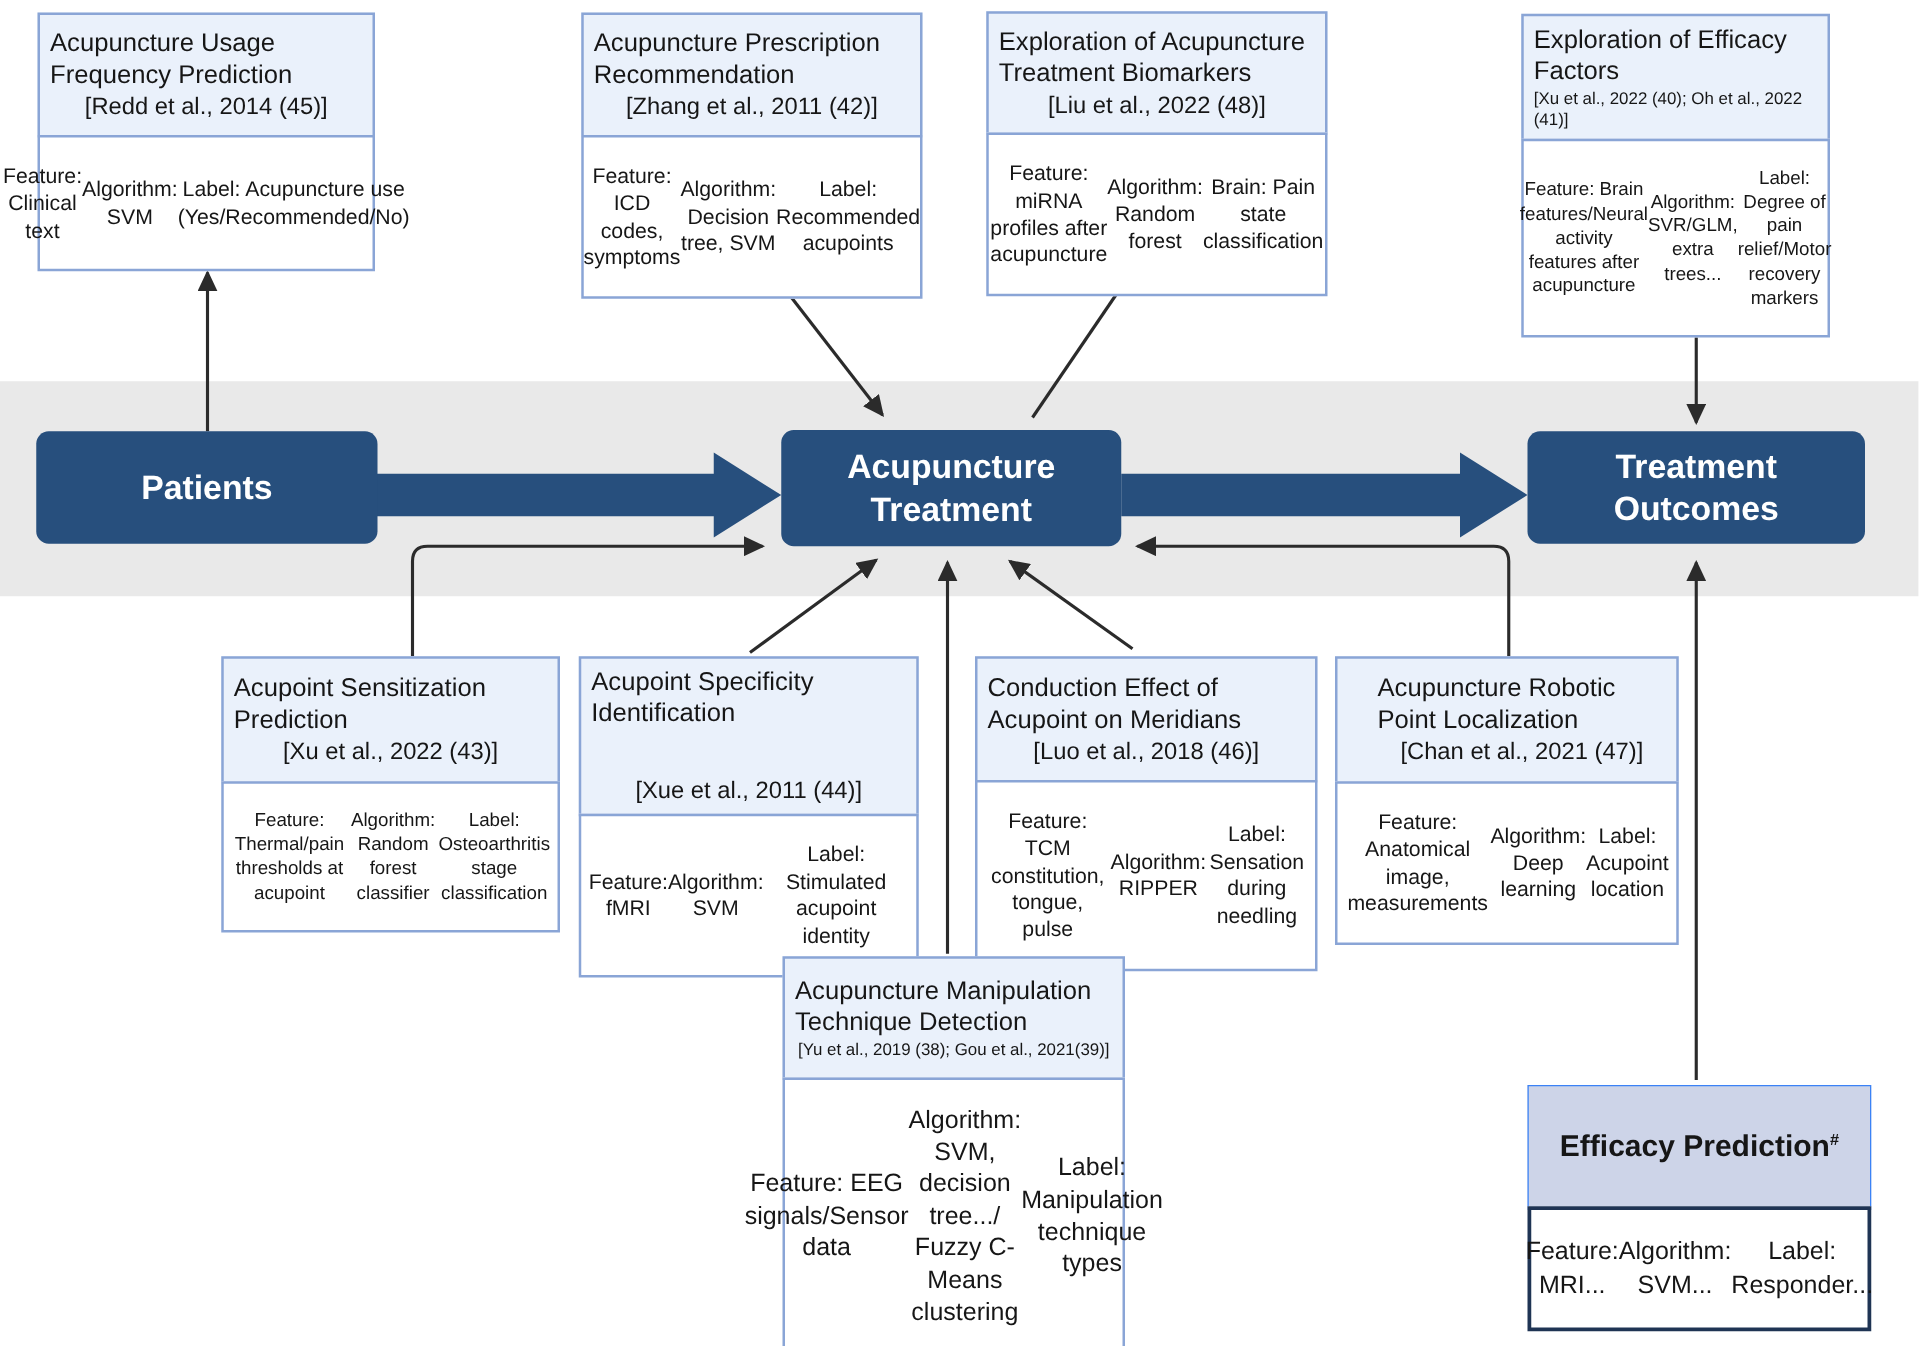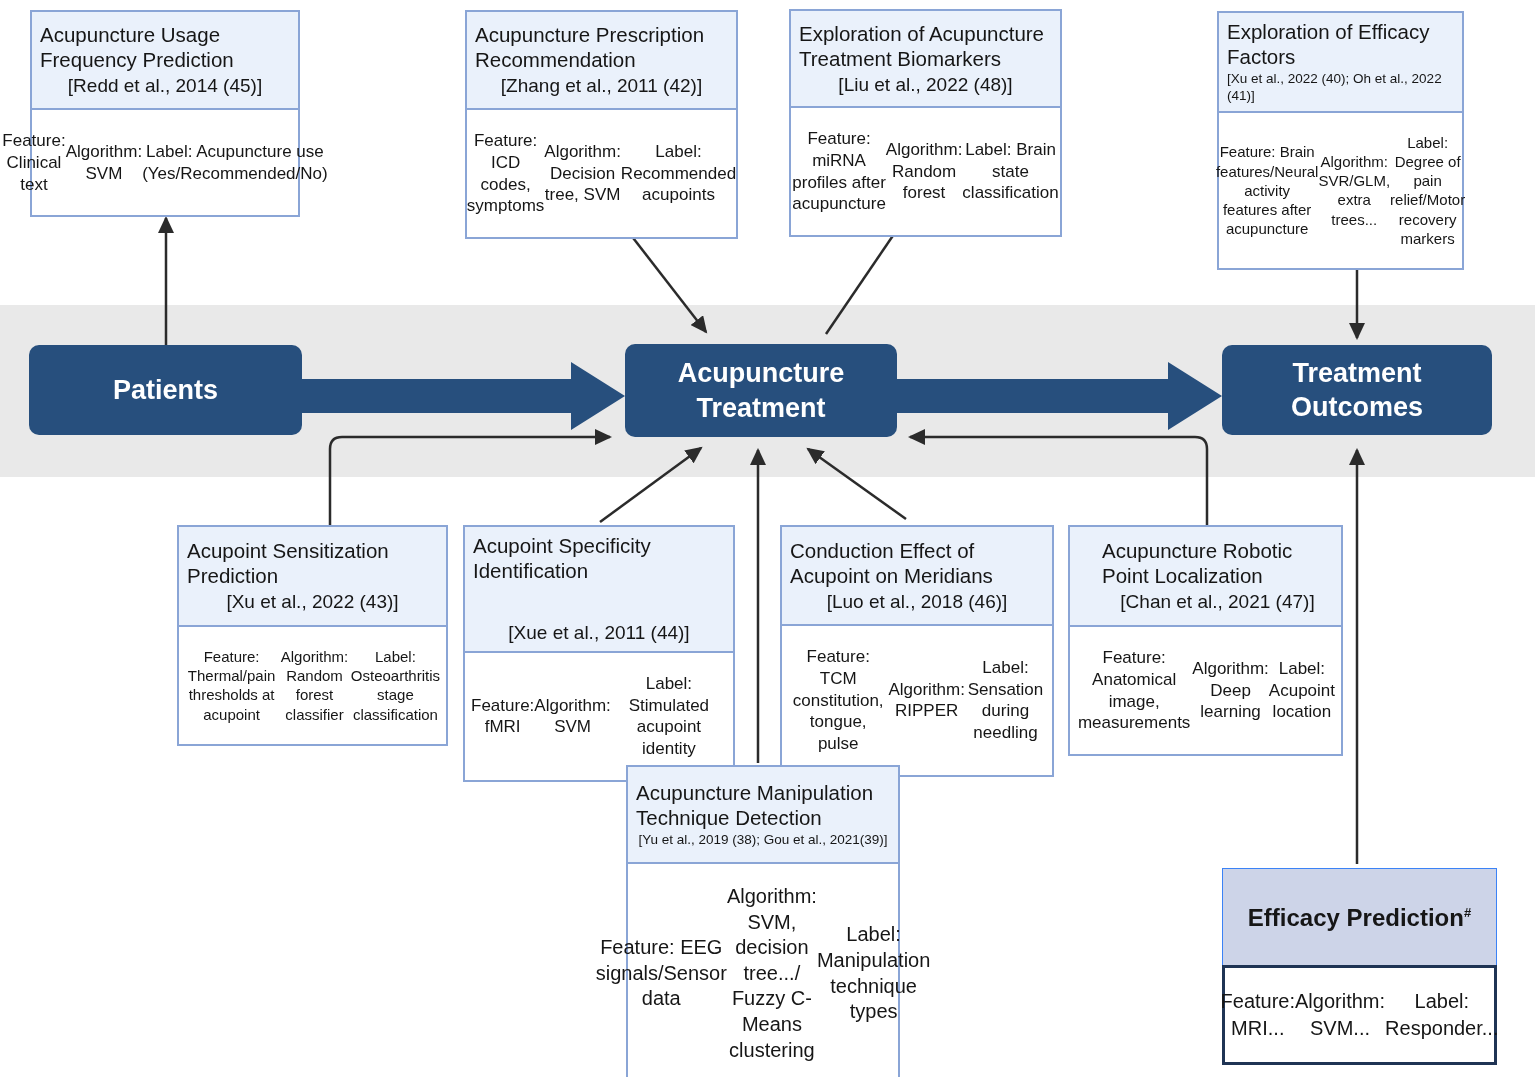--- a/index.html
+++ b/index.html
@@ -132,21 +132,21 @@
   </div>
 
   <div class="card" style="left:789px; top:9px; width:273px;">
     <div class="hd" style="min-height:99px;">
       <div class="title">Exploration of Acupuncture Treatment Biomarkers</div>
       <div class="cite">[Liu et al., 2022 (48)]</div>
     </div>
     <div class="bd" style="min-height:98px;">
       <div class="line">Feature: miRNA profiles after acupuncture</div>
       <div class="line">Algorithm: Random forest</div>
-      <div class="line">Label: Brain state classification</div>
+      <div class="line">Brain: Pain state classification</div>
     </div>
   </div>
 
   <div class="card" style="left:1217px; top:11px; width:247px;">
     <div class="hd" style="min-height:99px;">
       <div class="title">Exploration of Efficacy Factors</div>
       <div class="cite cite-sm">[Xu et al., 2022 (40); Oh et al., 2022 (41)]</div>
     </div>
     <div class="bd body-sm" style="min-height:93px;">
       <div class="line">Feature: Brain features/Neural activity features after acupuncture</div>

